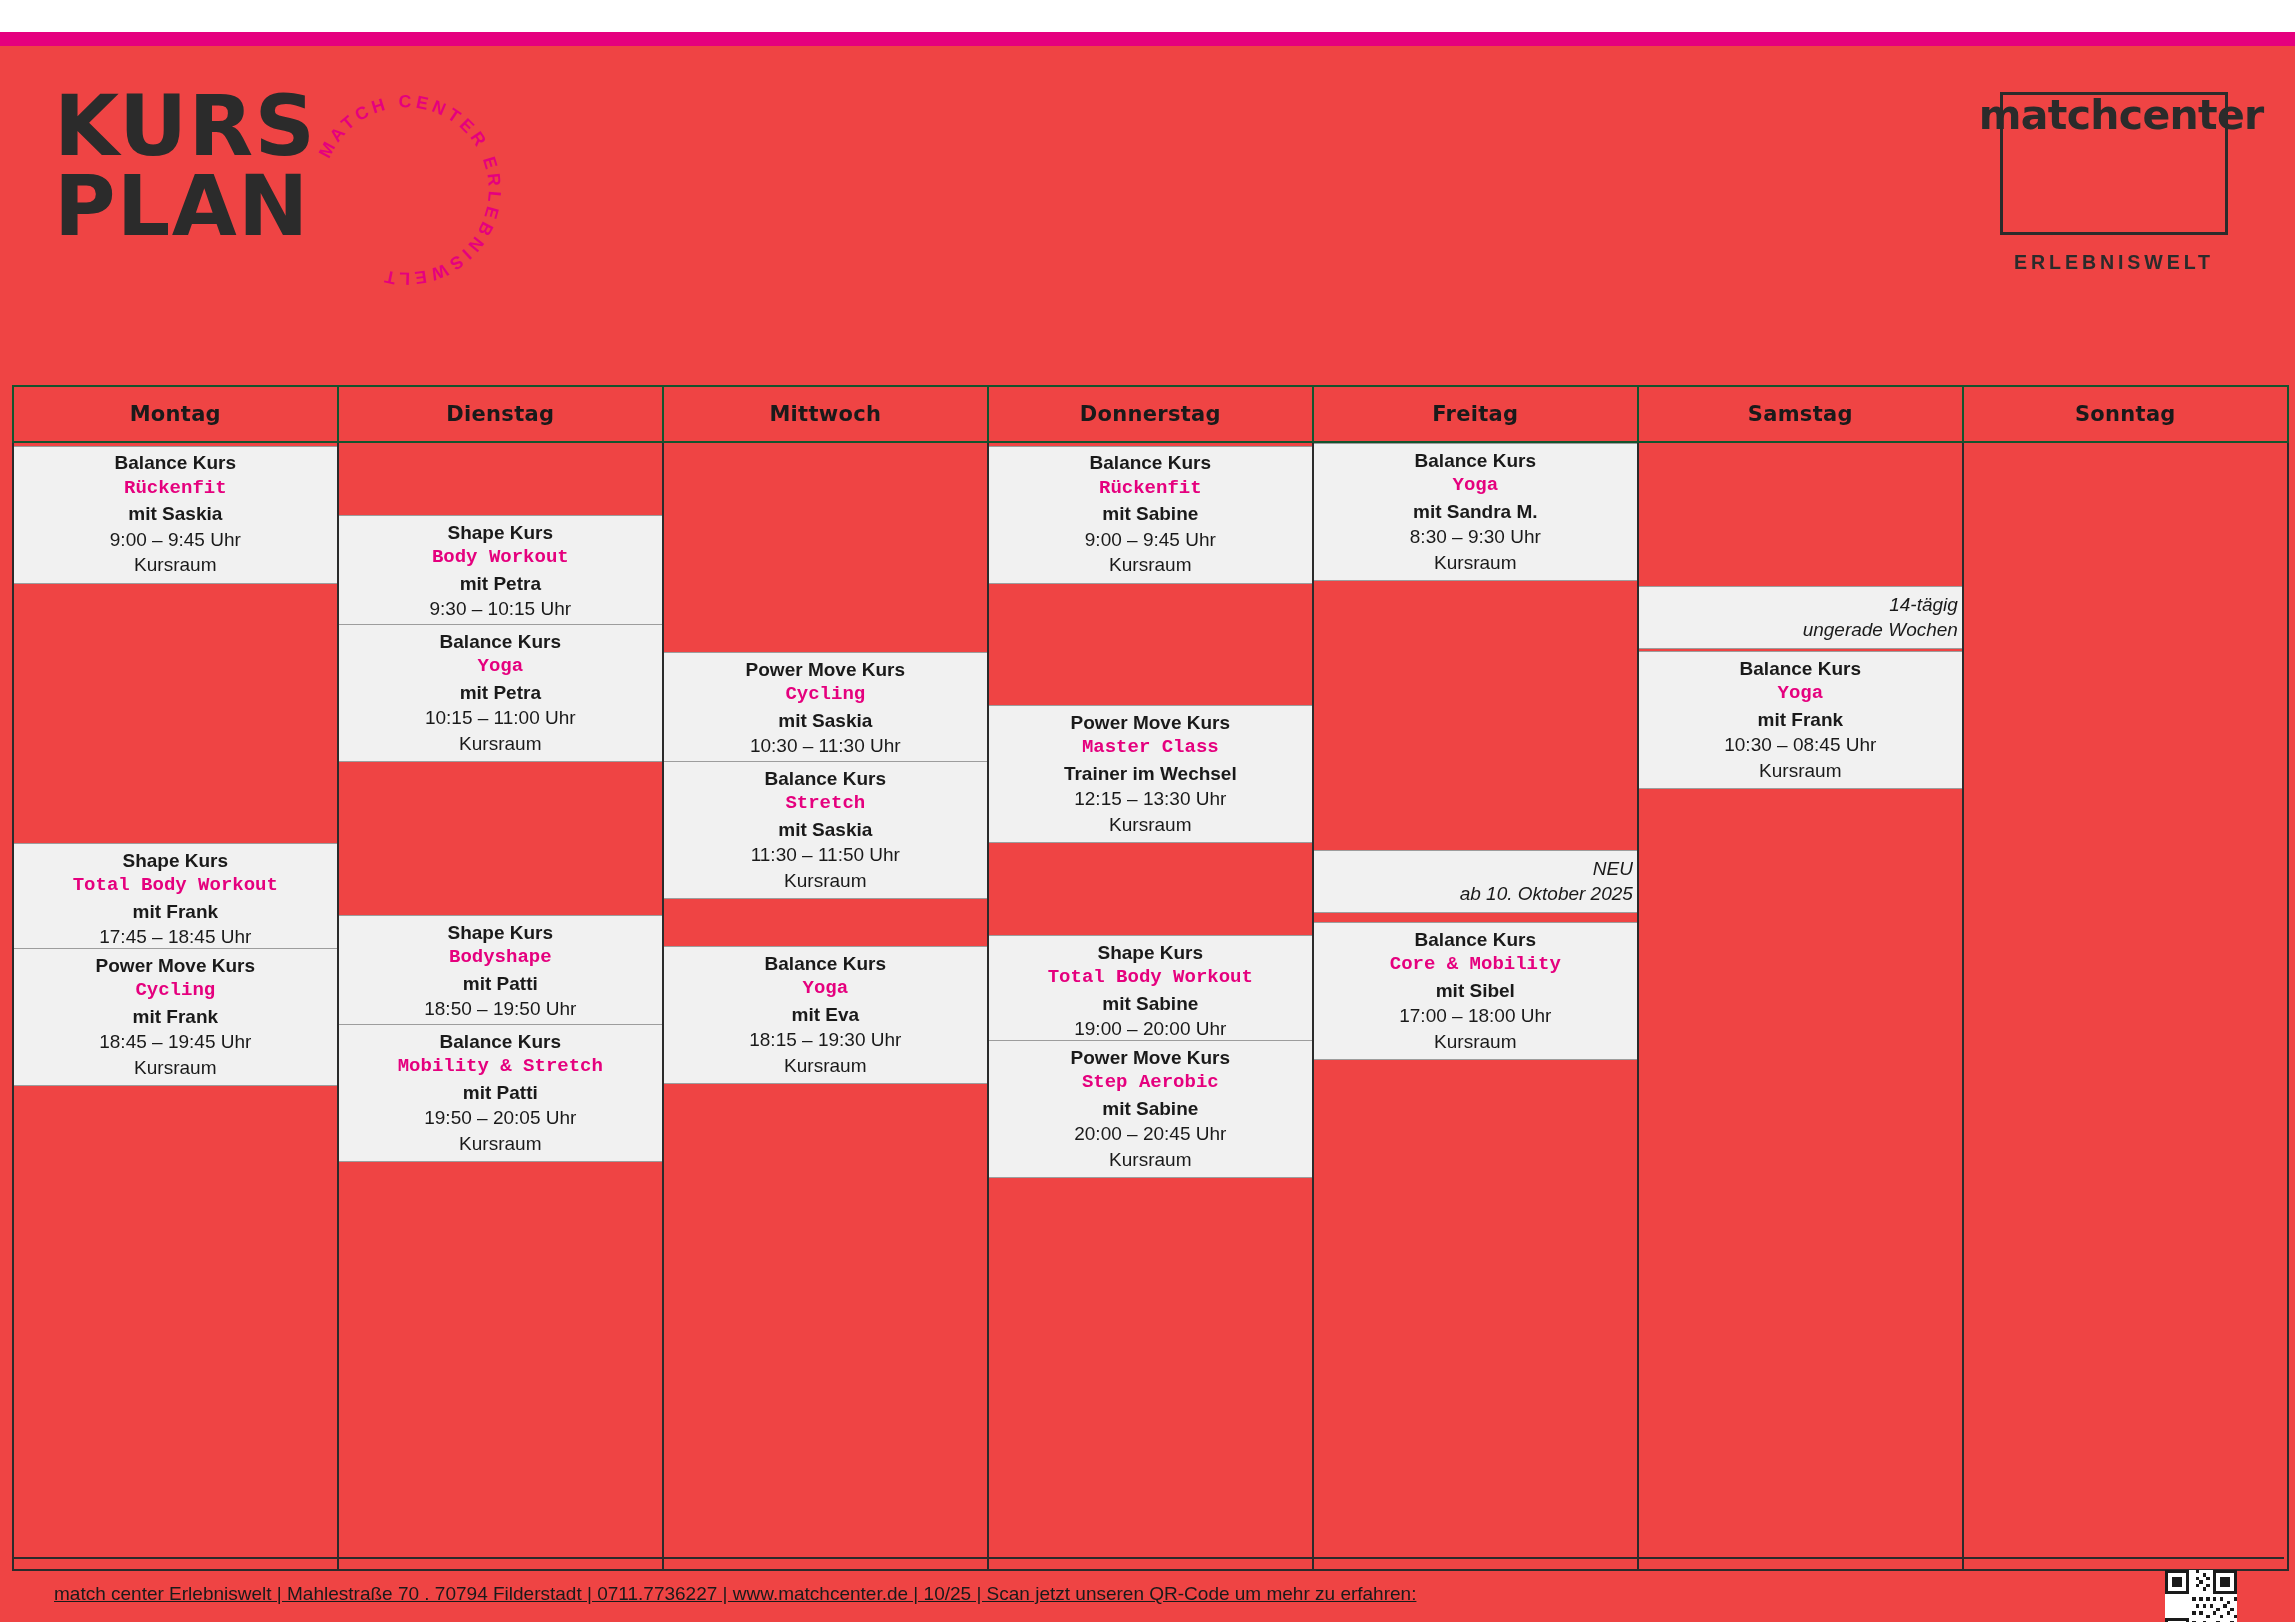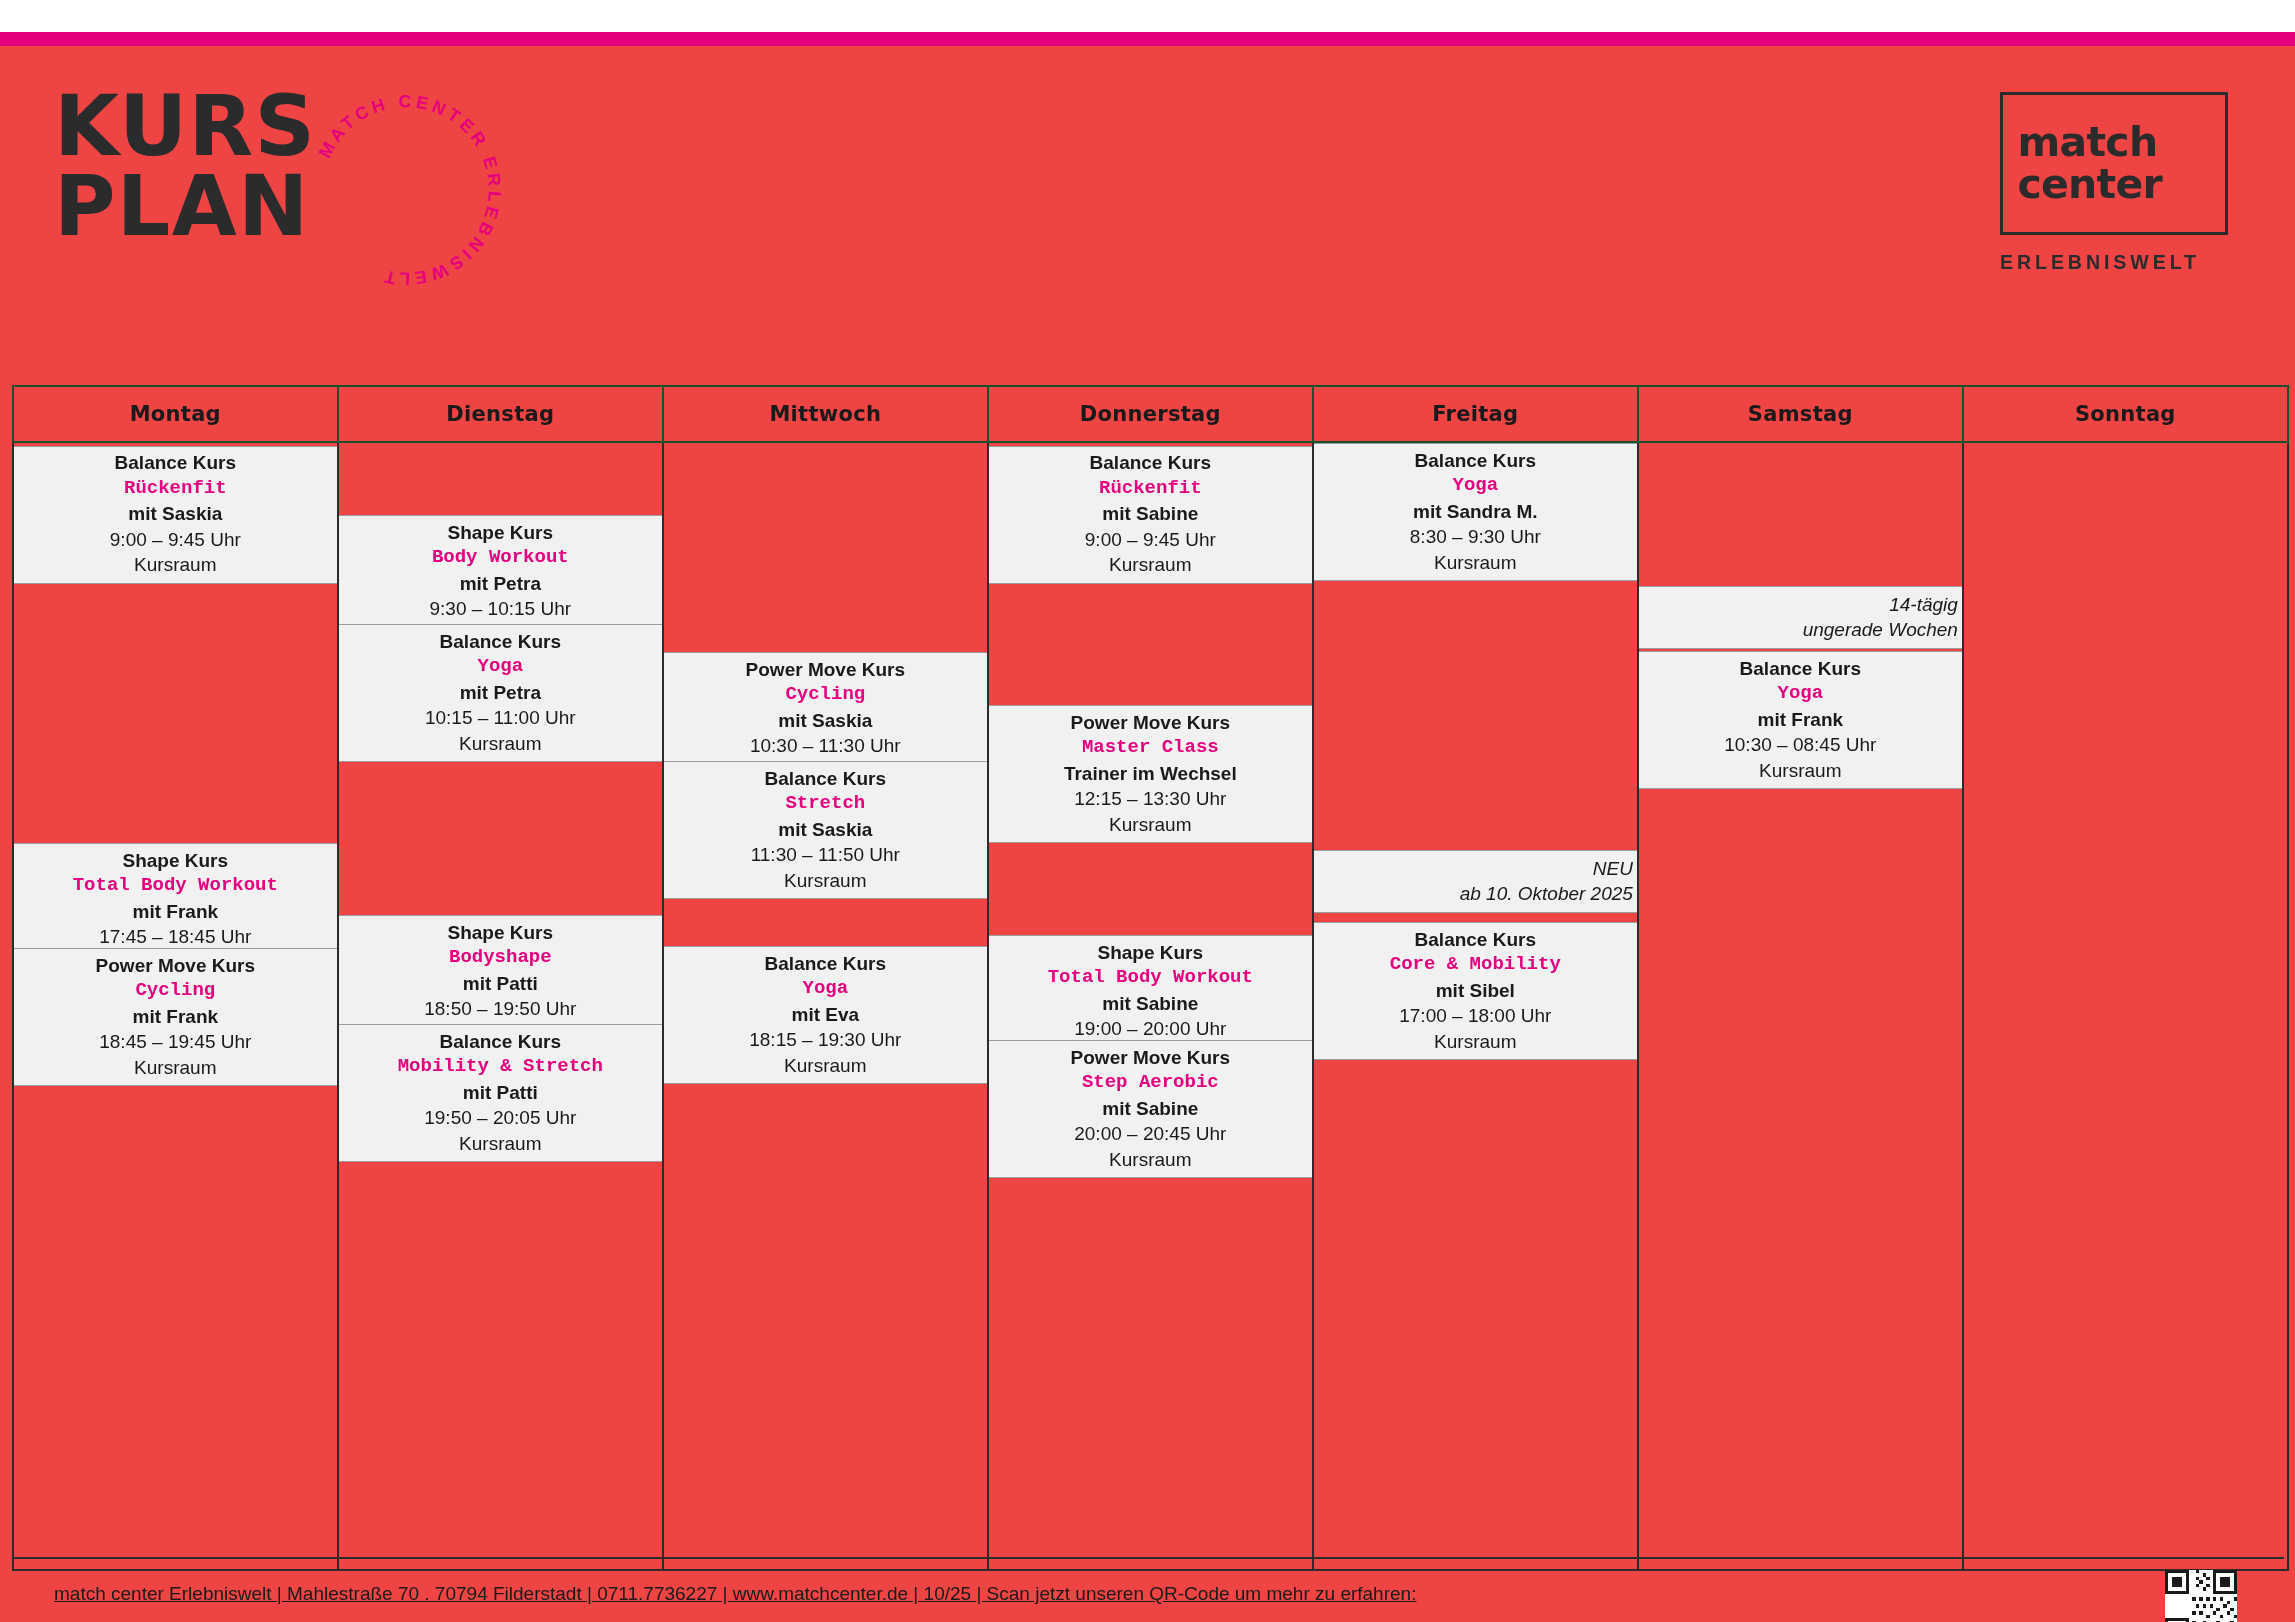--- a/index.html
+++ b/index.html
@@ -55,35 +55,34 @@
   
   .logo-box {
     position: absolute;
     right: 59px; top: 46px;
     width: 236px; height: 196px;
   }
   .logo-frame {
     width: 228px; height: 143px;
     border: 3.3px solid #2b2b2b;
     display: flex;
-    flex-direction: column;
     justify-content: center;
     padding-left: 14.4px;
   }
   .logo-frame .lw {
     font-family: "DejaVu Sans", sans-serif;
     font-weight: bold;
     font-size: 41px;
     line-height: 1.02;
     color: #2b2b2b;
     letter-spacing: -0.7px;
   }
   .logo-sub {
     margin-top: 15.7px;
-    text-align: left;
+    text-align: center;
     width: 228px;
     font-size: 19.6px;
     letter-spacing: 3.9px;
     font-weight: bold;
     color: #2b2b2b;
   }
   
   .table-wrap {
     position: absolute;
     left: 11.8px;

